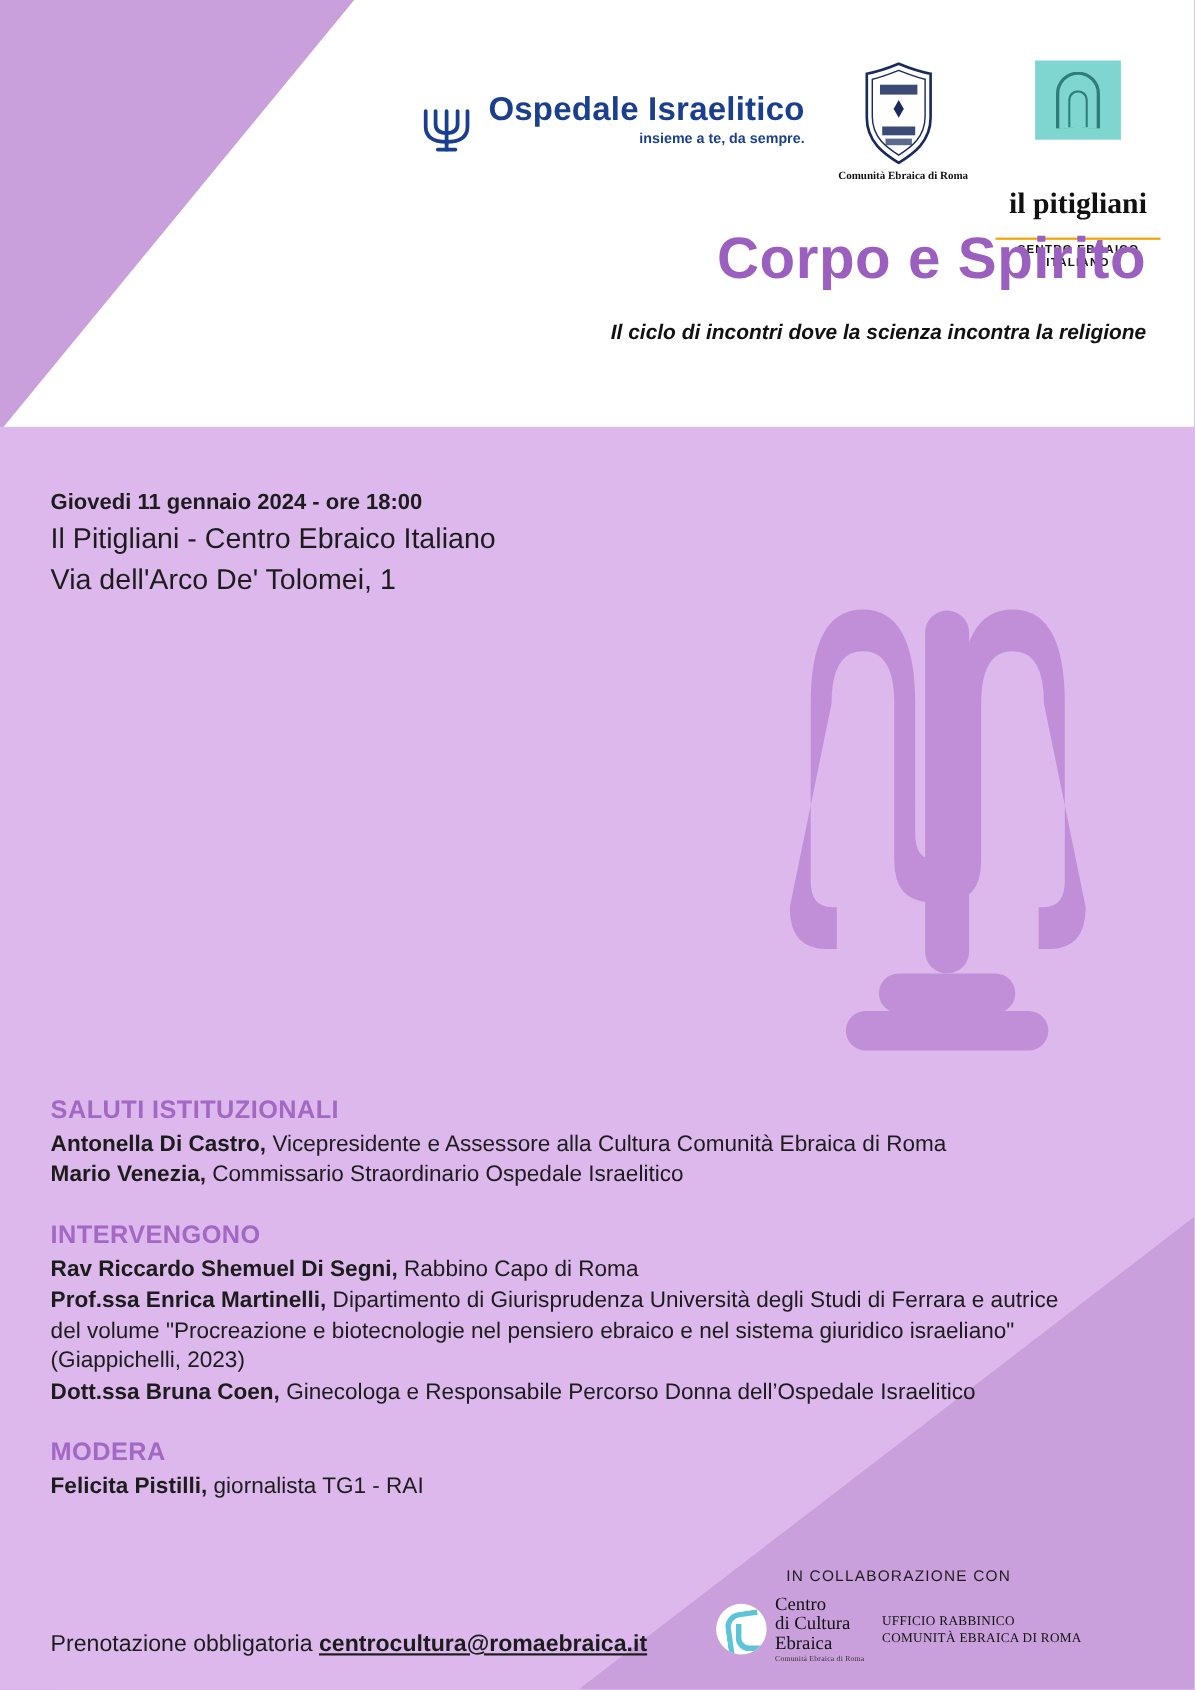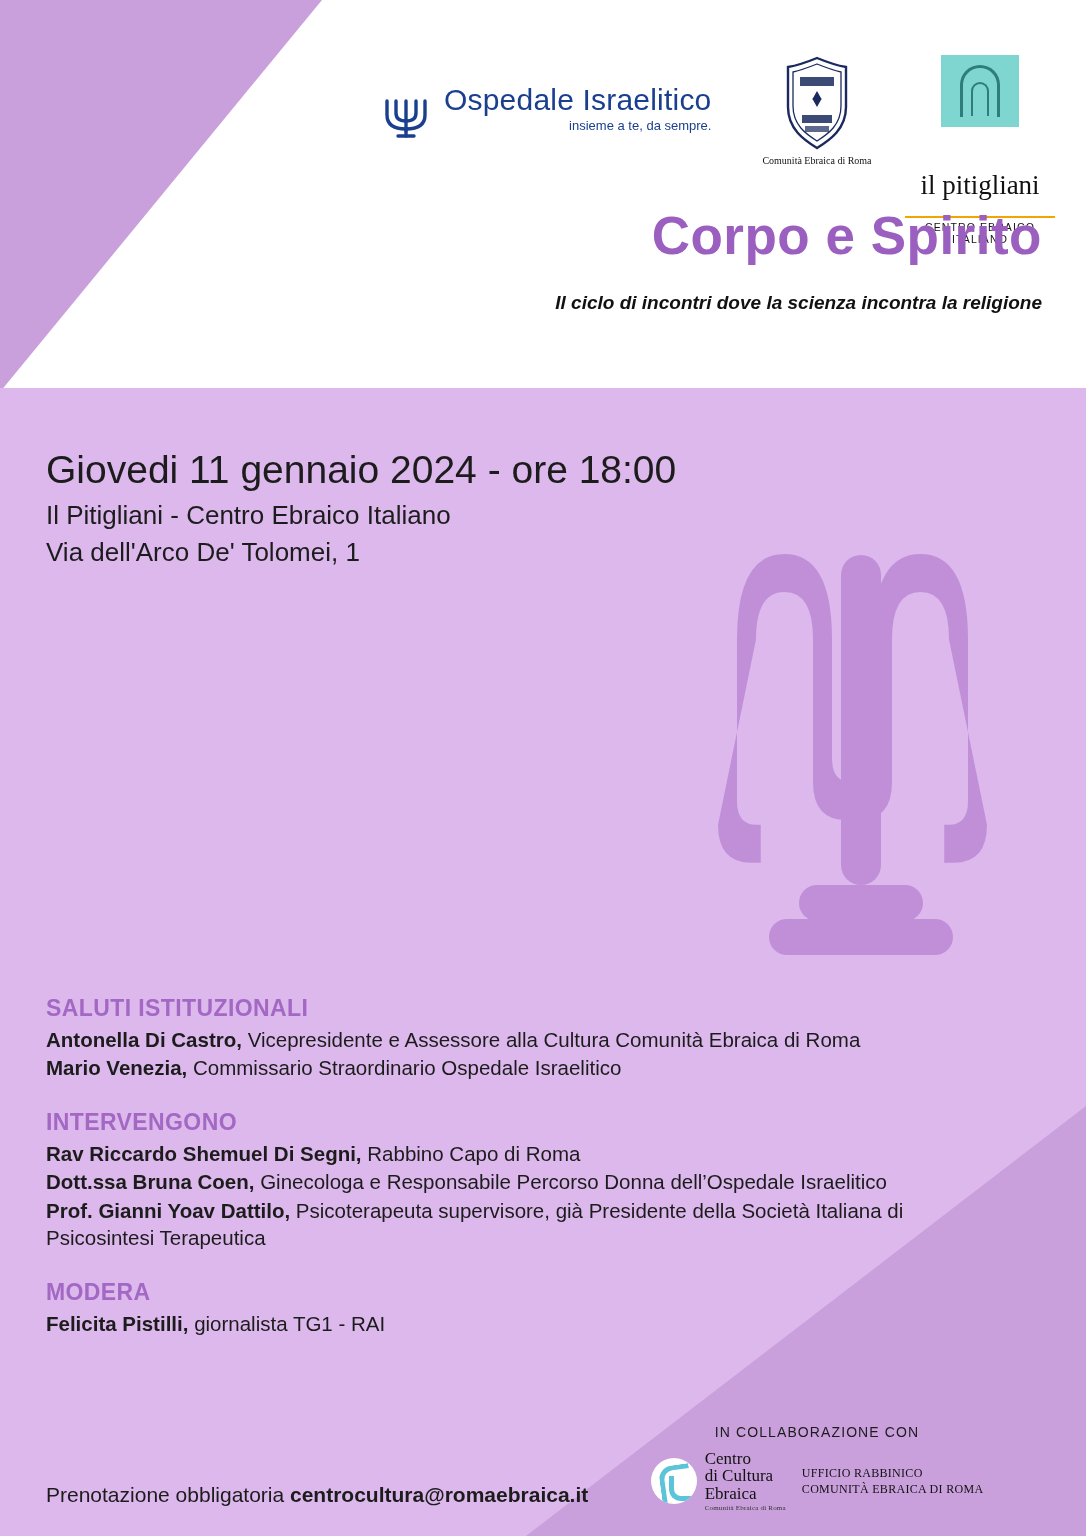--- a/index.html
+++ b/index.html
@@ -70,20 +70,21 @@
     pointer-events: none;
   }
 
   
   .logo-row {
     position: absolute;
     top: 55px;
     left: 0;
     width: 1086px;
     height: 140px;
+    font-weight: bold;
   }
   .logo-osp {
     position: absolute;
     left: 378px;
     top: 30px;
     display: flex;
     align-items: flex-start;
     gap: 10px;
   }
   .logo-osp .menorah-mark { flex: 0 0 auto; margin-top: 4px; }
@@ -197,22 +198,22 @@
   }
 
   
   .info {
     position: absolute;
     left: 46px;
     top: 444px;
     color: #1c1c1c;
   }
   .info .when {
-    font-size: 39px;
-    font-weight: normal;
+    font-size: 20px;
+    font-weight: bold;
     line-height: 1.35;
   }
   .info .place, .info .addr {
     font-size: 26px;
     line-height: 1.42;
   }
 
   .event-title {
     position: absolute;
     left: 46px;
@@ -248,21 +249,21 @@
   .entry b { font-weight: bold; }
   .gap { height: 26px; }
 
   .booking {
     position: absolute;
     left: 46px;
     top: 1483px;
     font-size: 21px;
     color: #1c1c1c;
   }
-  .booking b { font-weight: bold; }
+  .booking b { font-weight: bold; text-decoration: underline; }
 
   
   .collab {
     position: absolute;
     right: 34px;
     bottom: 24px;
     text-align: center;
     width: 470px;
   }
   .collab .lbl {
@@ -415,26 +416,26 @@
     </div>
 
     <div class="gap"></div>
 
     <div class="sec-head">INTERVENGONO</div>
     <div class="entry">
       <b>Rav Riccardo Shemuel Di Segni,</b>
       <span>Rabbino Capo di Roma</span>
     </div>
     <div class="entry">
+      <b>Prof.ssa Enrica Martinelli,</b>
+      <span>Dipartimento di Giurisprudenza Università degli Studi di Ferrara e autrice del volume "Procreazione e biotecnologie nel pensiero ebraico e nel sistema giuridico israeliano" (Giappichelli, 2023)</span>
+    </div>
+    <div class="entry">
       <b>Dott.ssa Bruna Coen,</b>
       <span>Ginecologa e Responsabile Percorso Donna dell’Ospedale Israelitico</span>
-    </div>
-    <div class="entry">
-      <b>Prof. Gianni Yoav Dattilo,</b>
-      <span>Psicoterapeuta supervisore, già Presidente della Società Italiana di Psicosintesi Terapeutica</span>
     </div>
 
     <div class="gap"></div>
 
     <div class="sec-head">MODERA</div>
     <div class="entry">
       <b>Felicita Pistilli,</b>
       <span>giornalista TG1 - RAI</span>
     </div>
   </div>

